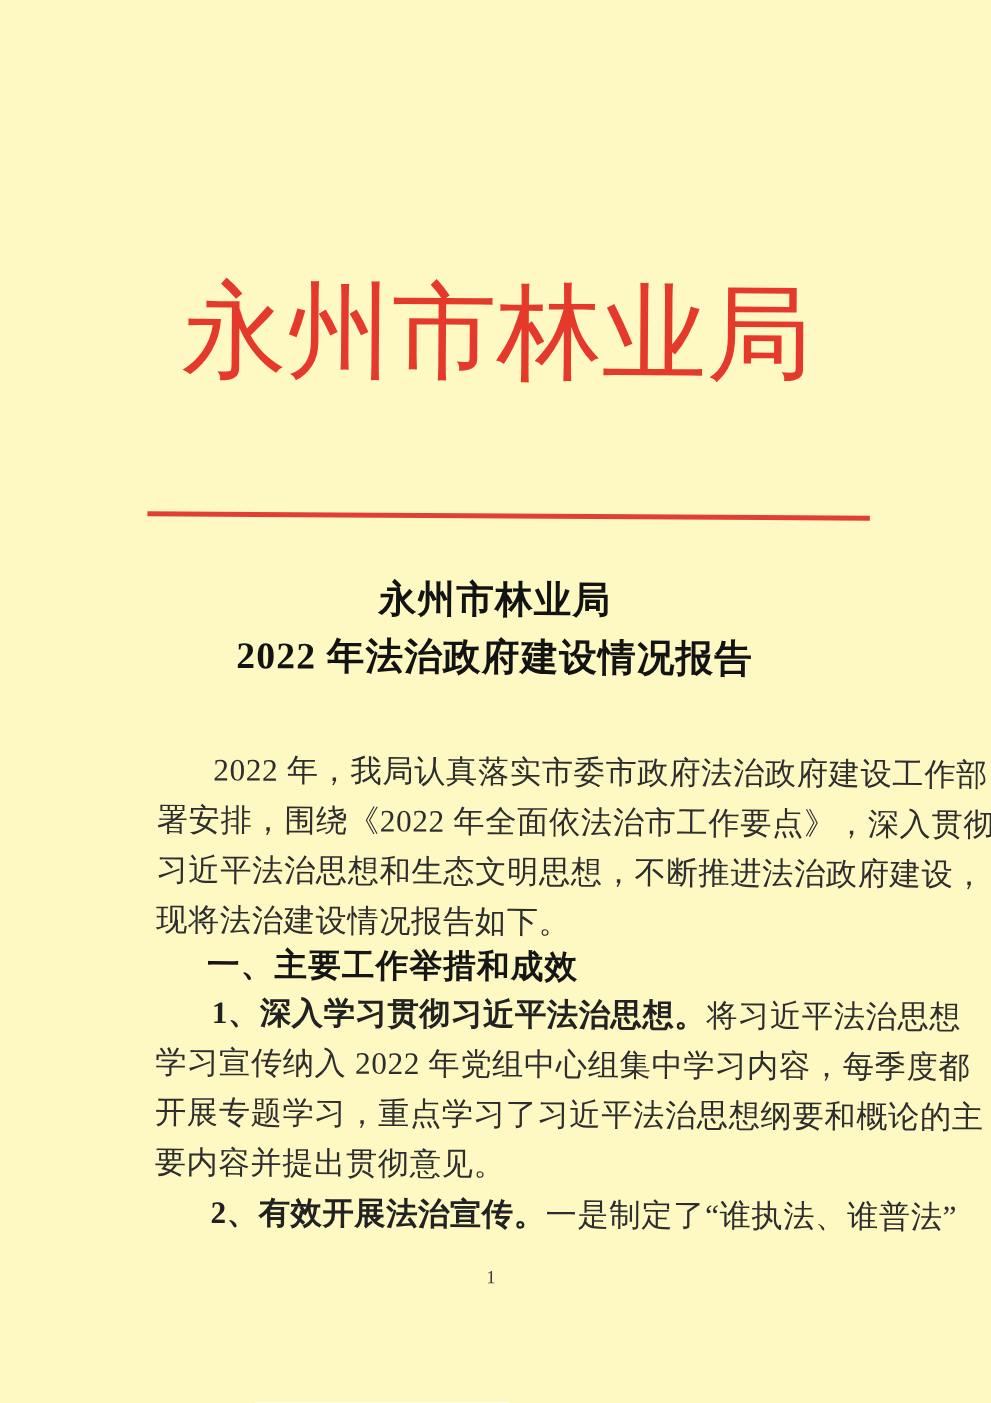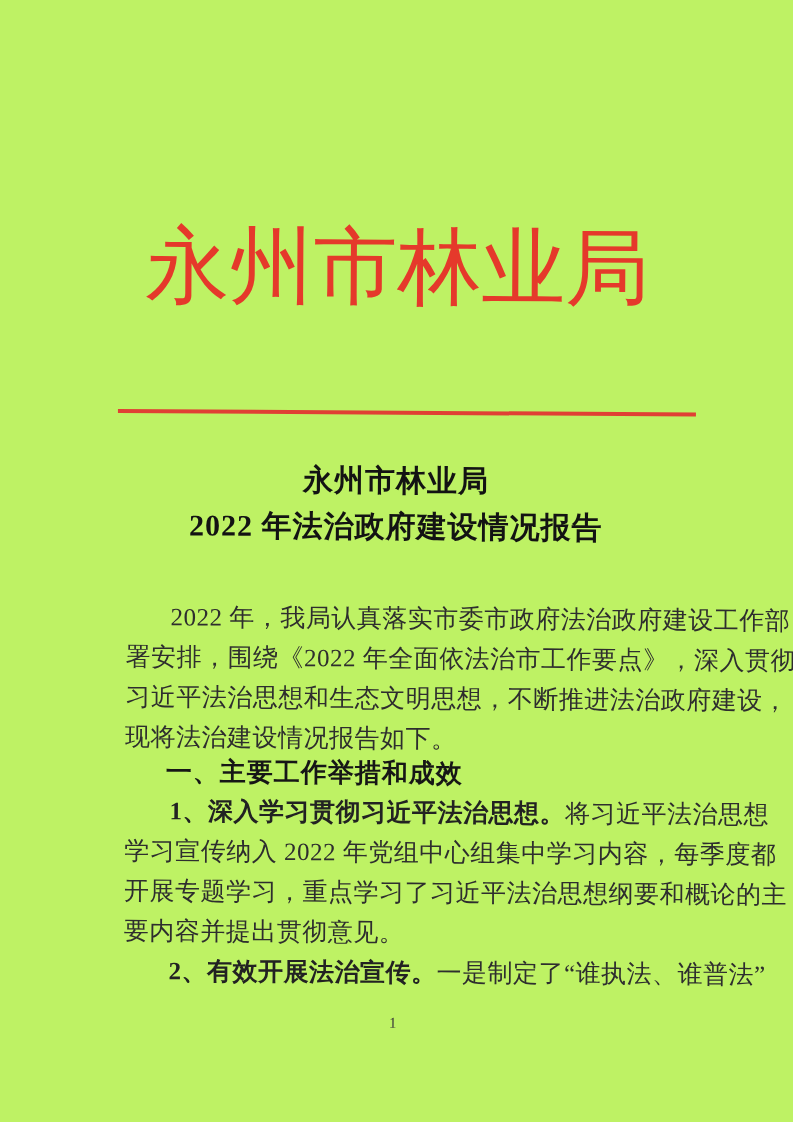--- a/index.html
+++ b/index.html
@@ -4,21 +4,21 @@
 <style>
   html, body {
     margin: 0;
     padding: 0;
     background: #ffffff;
   }
   .page {
     position: relative;
     width: 793px;
     height: 1122px;
-    background: #bef264;
+    background: #fef9c3;
     overflow: hidden;
     font-family: "Liberation Serif", "DejaVu Serif", serif;
   }
   .tilt {
     position: absolute;
     left: 0; top: 0;
     width: 100%; height: 100%;
     transform: rotate(0.35deg);
     transform-origin: 120px 400px;
   }

